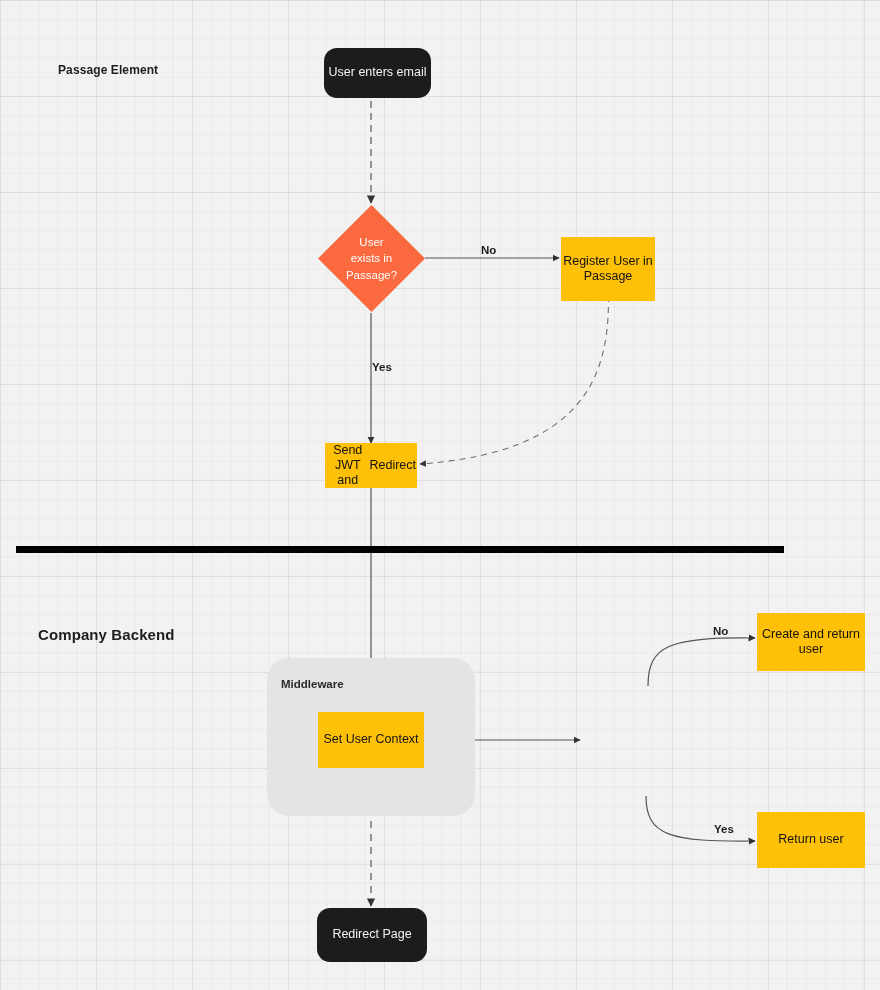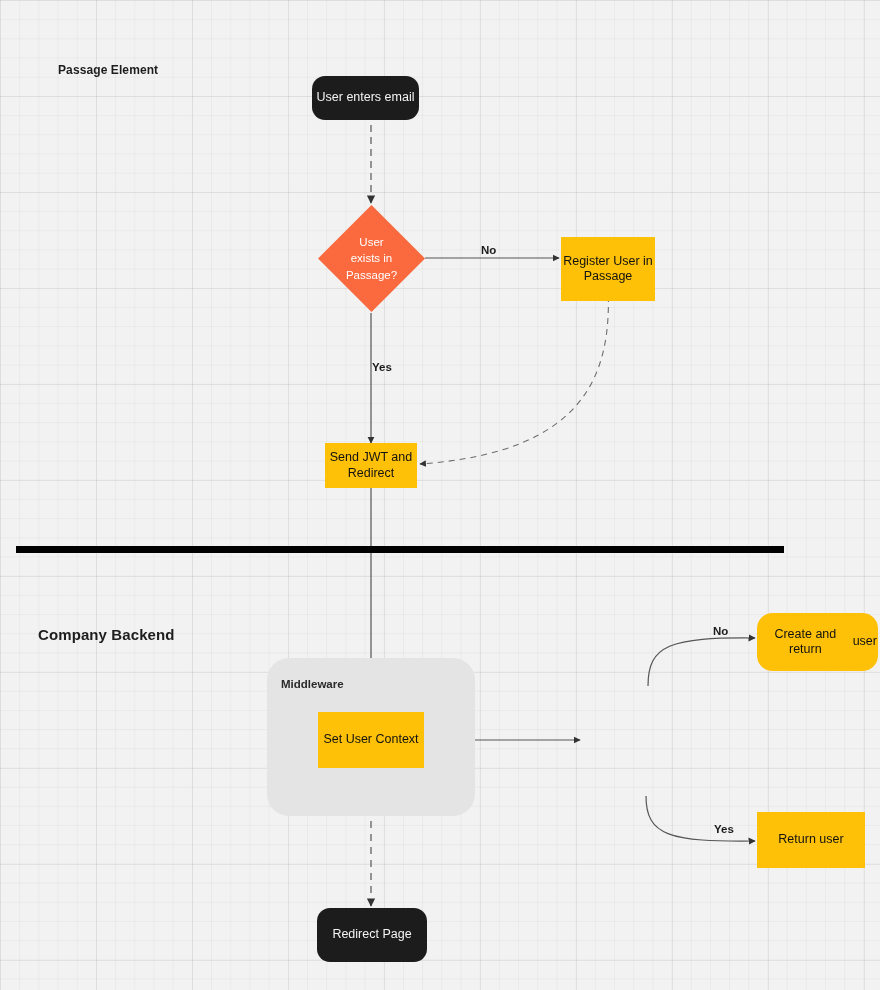--- a/index.html
+++ b/index.html
@@ -168,49 +168,49 @@
 
   <div class="lane-title" style="left:58px; top:63px; font-size:12px;">Passage Element</div>
 
   <div class="lane-title" style="left:38px; top:602px; font-size:15px;margin-top:24px;">Company Backend</div>
 
   <div class="divider-bar" style="left:16px; top:546px; width:768px; height:7px;"></div>
 
   <div class="group-box" style="left:267px; top:658px; width:208px; height:158px;"></div>
   <div class="group-label" style="left:281px; top:678px;">Middleware</div>
 
-  <div class="node terminal" style="left:312px; top:48px; width:107px; height:44px;margin-top:28px;">
+  <div class="node terminal" style="left:324px; top:48px; width:107px; height:50px;">
     <span>User enters email</span>
   </div>
 
   <div class="node decision" style="left:318px; top:205px; width:107px; height:107px;">
     <div class="dshape"></div>
     <div class="dlabel">
       <span>User</span>
       <span>exists in</span>
       <span>Passage?</span>
     </div>
   </div>
 
   <div class="node process" style="left:561px; top:237px; width:94px; height:64px; flex-direction:column;">
     <span>Register User in</span>
     <span>Passage</span>
   </div>
 
-  <div class="node process" style="left:325px; top:443px; width:92px; height:45px; flex-direction:column;">
+  <div class="node process" style="left:325px; top:443px; width:92px; height:45px; flex-direction:row;">
     <span>Send JWT and</span>
     <span>Redirect</span>
   </div>
 
   <div class="node process" style="left:318px; top:712px; width:106px; height:56px;">
     <span>Set User Context</span>
   </div>
 
 
-  <div class="node process" style="left:757px; top:613px; width:121px; height:58px; flex-direction:row;border-radius:15px;">
+  <div class="node process" style="left:757px; top:613px; width:108px; height:58px; flex-direction:column;">
     <span>Create and return</span>
     <span>user</span>
   </div>
 
   <div class="node process" style="left:757px; top:812px; width:108px; height:56px;">
     <span>Return user</span>
   </div>
 
   <div class="node terminal" style="left:317px; top:908px; width:110px; height:54px;">
     <span>Redirect Page</span>

